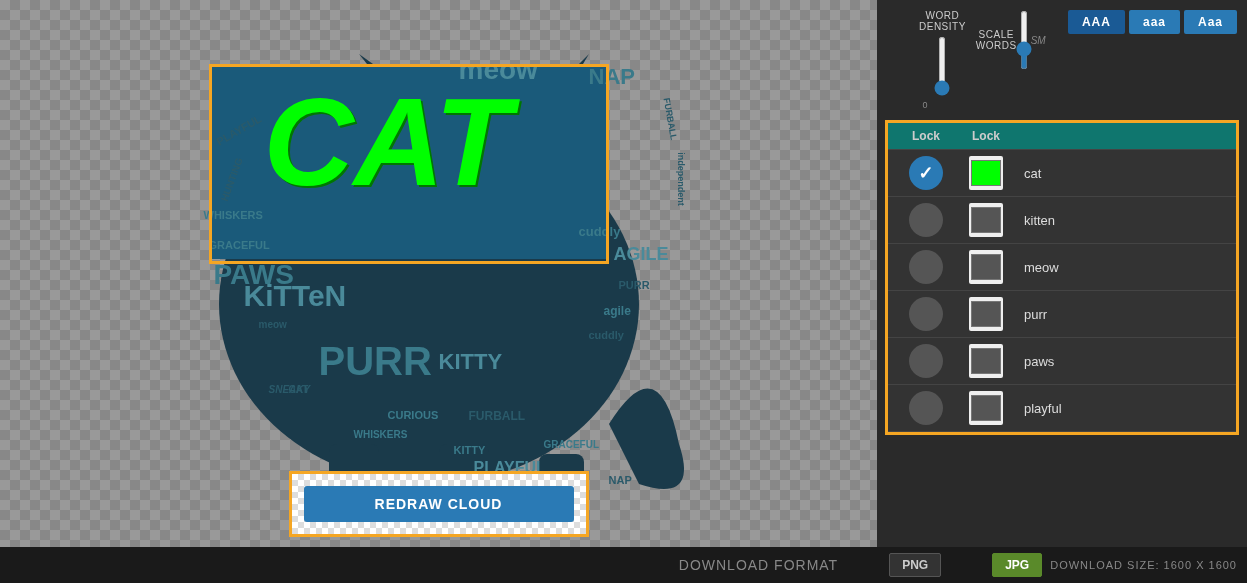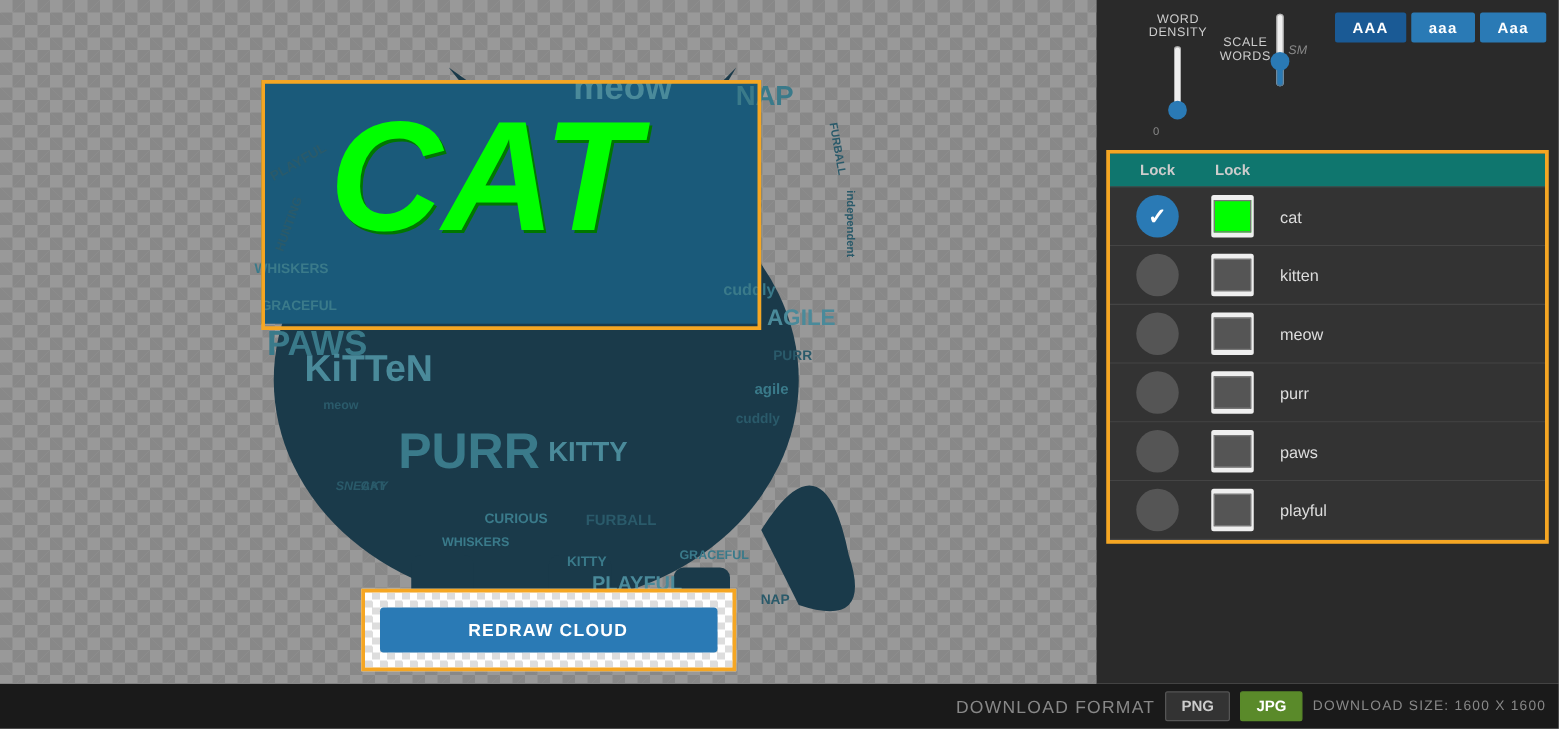--- a/index.html
+++ b/index.html
@@ -235,20 +235,21 @@
 
     .format-btn {
       padding: 4px 12px;
       border: 1px solid #555;
       background: #333;
       color: #ccc;
       font-size: 12px;
       font-weight: bold;
       cursor: pointer;
       border-radius: 2px;
+      margin-left: 43px;
     }
     .format-btn.active {
       background: #5a8a2a;
       border-color: #5a8a2a;
       color: white;
     }
 
     .size-label {
       color: #888;
       font-size: 11px;

